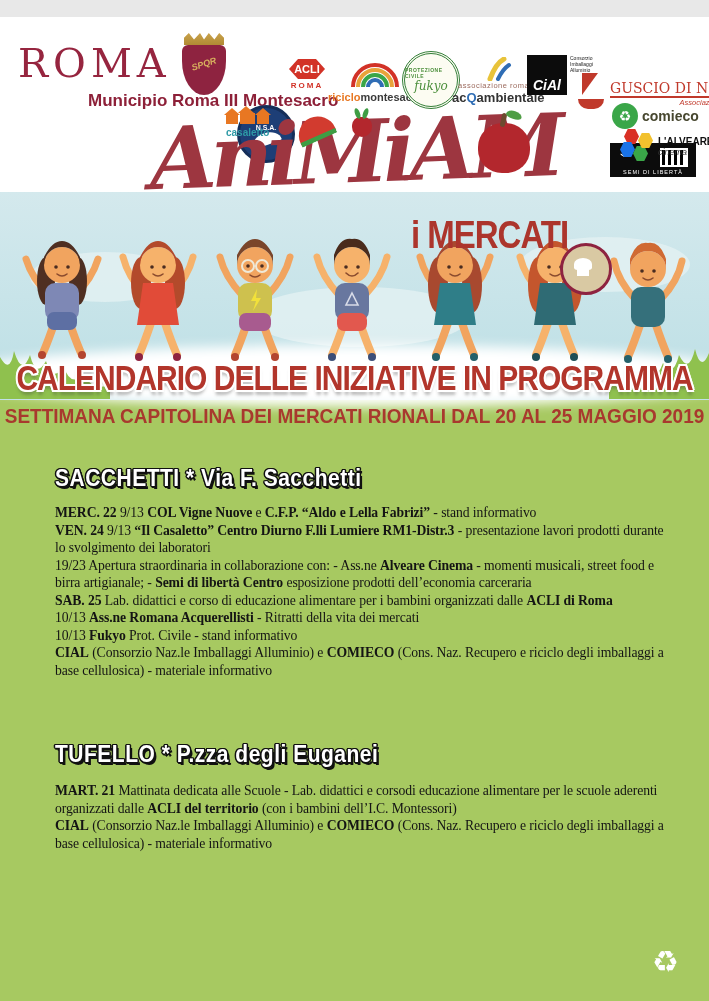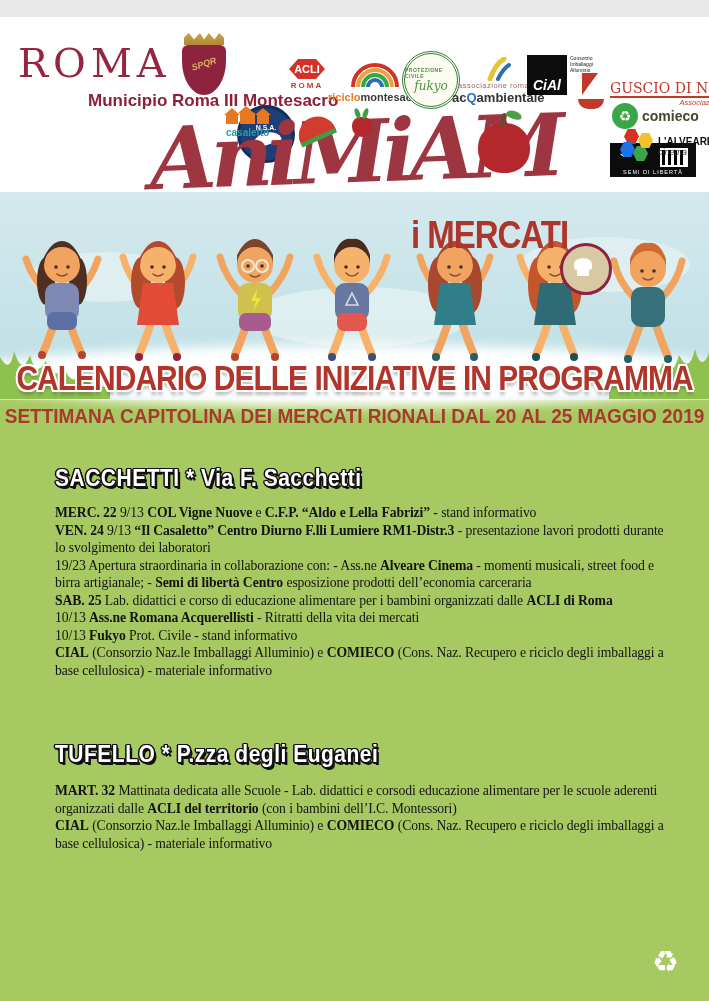--- a/index.html
+++ b/index.html
@@ -378,18 +378,18 @@
     <p><span class="seg-b">VEN. 24 </span><span>9/13 </span><span class="seg-b">“Il Casaletto” Centro Diurno F.lli Lumiere RM1-Distr.3</span><span> - presentazione lavori prodotti durante lo svolgimento dei laboratori</span></p>
     <p><span>19/23 Apertura straordinaria in collaborazione con: - Ass.ne </span><span class="seg-b">Alveare Cinema</span><span> - momenti musicali, street food e birra artigianale; - </span><span class="seg-b">Semi di libertà Centro</span><span> esposizione prodotti dell’economia carceraria</span></p>
     <p><span class="seg-b">SAB. 25 </span><span>Lab. didattici e corso di educazione alimentare per i bambini organizzati dalle </span><span class="seg-b">ACLI di Roma</span></p>
     <p><span>10/13 </span><span class="seg-b">Ass.ne Romana Acquerellisti</span><span> - Ritratti della vita dei mercati</span></p>
     <p><span>10/13 </span><span class="seg-b">Fukyo</span><span> Prot. Civile - stand informativo</span></p>
     <p><span class="seg-b">CIAL</span><span> (Consorzio Naz.le Imballaggi Alluminio) e </span><span class="seg-b">COMIECO</span><span> (Cons. Naz. Recupero e riciclo degli imballaggi a base cellulosica) - materiale informativo</span></p>
   </div>
 
   <div class="section-title" style="top:724px;">TUFELLO * P.zza degli Euganei</div>
   <div class="events" style="top:765px;">
-    <p><span class="seg-b">MART. 32 </span><span>Mattinata dedicata alle Scuole - Lab. didattici e corsodi educazione alimentare per le scuole aderenti organizzati dalle </span><span class="seg-b">ACLI del territorio</span><span> (con i bambini dell’I.C. Montessori)</span></p>
+    <p><span class="seg-b">MART. 21 </span><span>Mattinata dedicata alle Scuole - Lab. didattici e corsodi educazione alimentare per le scuole aderenti organizzati dalle </span><span class="seg-b">ACLI del territorio</span><span> (con i bambini dell’I.C. Montessori)</span></p>
     <p><span class="seg-b">CIAL</span><span> (Consorzio Naz.le Imballaggi Alluminio) e </span><span class="seg-b">COMIECO</span><span> (Cons. Naz. Recupero e riciclo degli imballaggi a base cellulosica) - materiale informativo</span></p>
   </div>
 
   <div class="recycle">♻</div>
 </div>
 
 </body></html>

